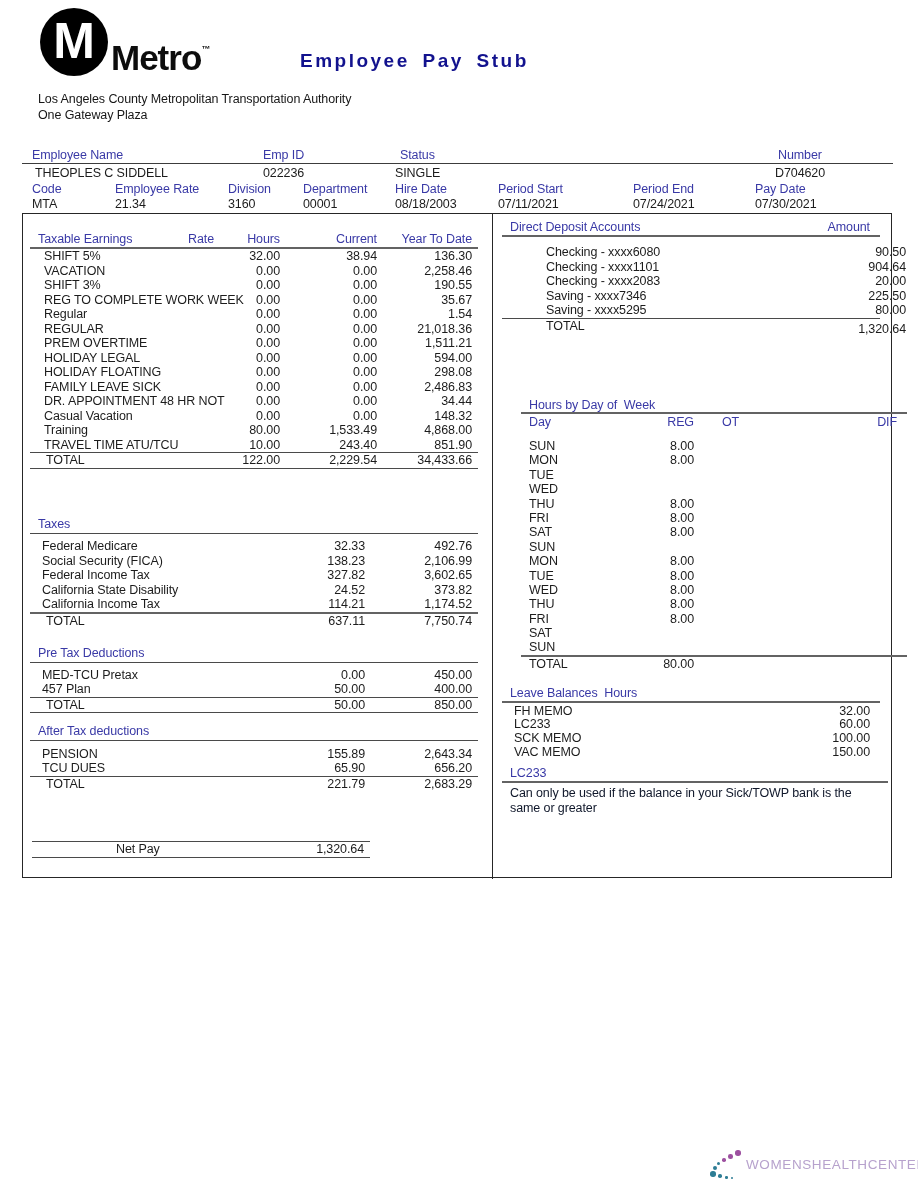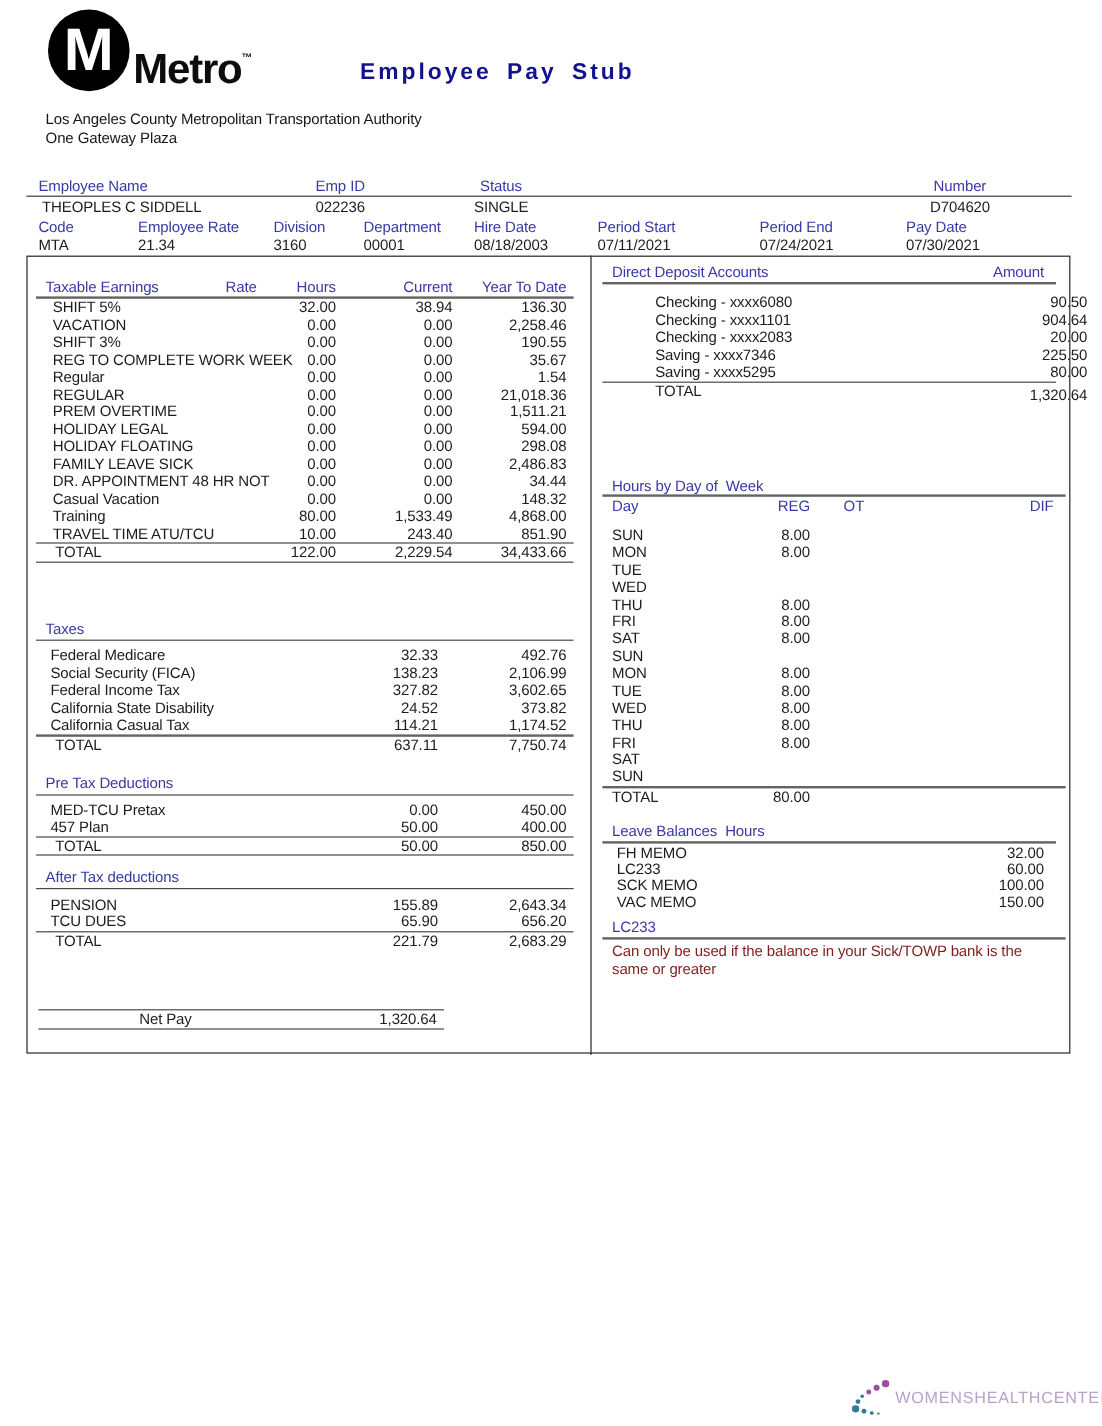--- a/index.html
+++ b/index.html
@@ -45,21 +45,21 @@
   .ind{padding-left:8px;}
   .dlbl{padding-left:6px;white-space:nowrap;}
   .dlbl4{padding-left:4px;white-space:nowrap;}
   .hrow{height:14.4px;line-height:14.4px;}
   .lrow{height:13.8px;line-height:13.8px;}
   .dd-amt{position:relative;top:3px;}
 
   .np{position:absolute;left:32px;top:841px;width:338px;}
   .np-row{display:flex;height:15px;line-height:15px;padding-left:84px;padding-right:6px;justify-content:space-between;}
 
-  .note{margin-top:3px;width:350px;white-space:normal;line-height:14.5px;color:#7f1d1d;}
+  .note{margin-top:3px;width:350px;white-space:normal;line-height:14.5px;color:#0f172a;}
 
   
   .footer{position:absolute;left:708px;top:1148px;display:flex;align-items:center;height:32px;}
   .dots{position:relative;width:38px;height:30px;flex:0 0 38px;}
   .dot{position:absolute;border-radius:50%;}
   .site{color:#b7a2cd;font-size:13.5px;letter-spacing:0.6px;}
 </style>
 </head>
 <body>
 
@@ -262,21 +262,21 @@
           <span class="num">3,602.65</span>
         </div>
 
         <div class="row g3">
           <span class="dlbl4">California State Disability</span>
           <span class="num">24.52</span>
           <span class="num">373.82</span>
         </div>
 
         <div class="row g3">
-          <span class="dlbl4">California Casual Tax</span>
+          <span class="dlbl4">California Income Tax</span>
           <span class="num">114.21</span>
           <span class="num">1,174.52</span>
         </div>
       </div>
     <div class="rule-h wide"></div>
     <div class="row g3">
       <span class="ind">TOTAL</span>
       <span class="num">637.11</span>
       <span class="num">7,750.74</span>
     </div>
@@ -375,21 +375,21 @@
           <span class="num">80.00</span>
         </div>
       </div>
     <div class="rule widr"></div>
     <div class="row gdd">
       <span>TOTAL</span>
       <span class="num dd-amt">1,320.64</span>
     </div>
   </div>
 
-  <div class="sec" style="left:510px;top:398px;width:368px">
+  <div class="sec" style="left:529px;top:398px;width:368px">
     <div class="sec-title">Hours by Day of  Week</div>
     <div class="rule-h widr"></div>
     <div class="h-head">
       <span>Day</span>
       <span class="num">REG</span>
       <span class="otpad">OT</span>
       <span class="num">DIF</span>
     </div>
     <div style="margin-top:9px">
 

